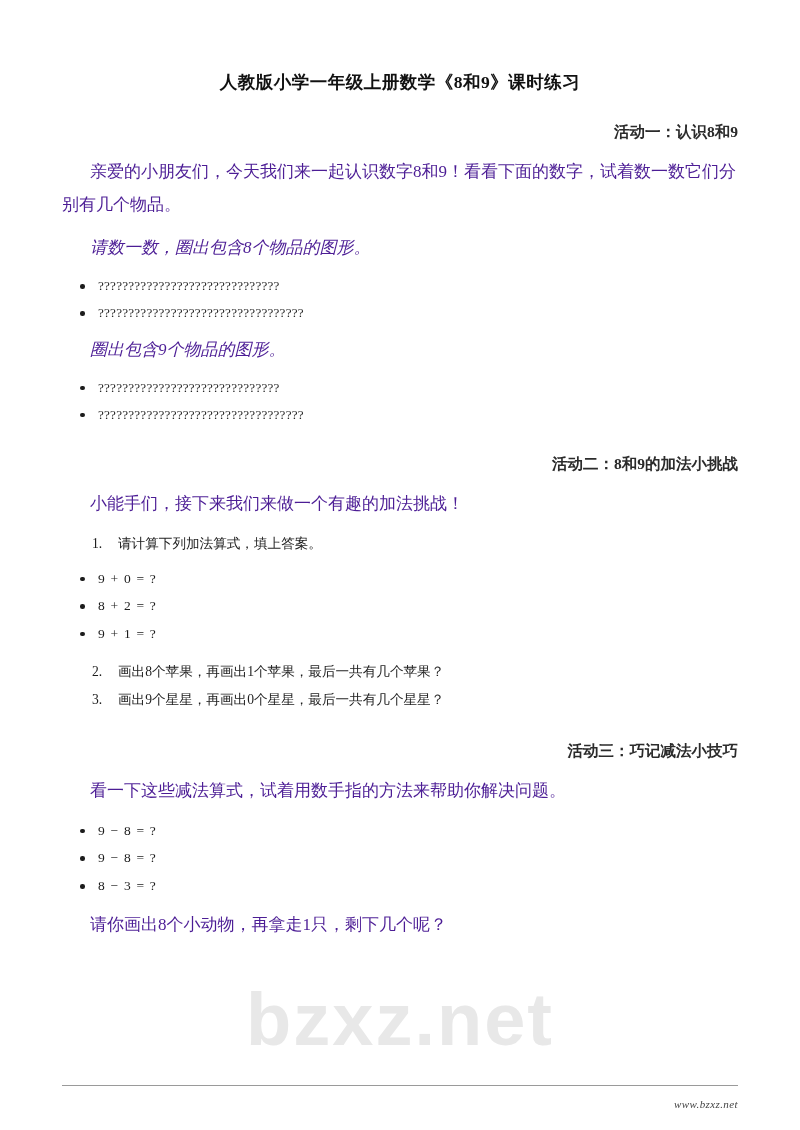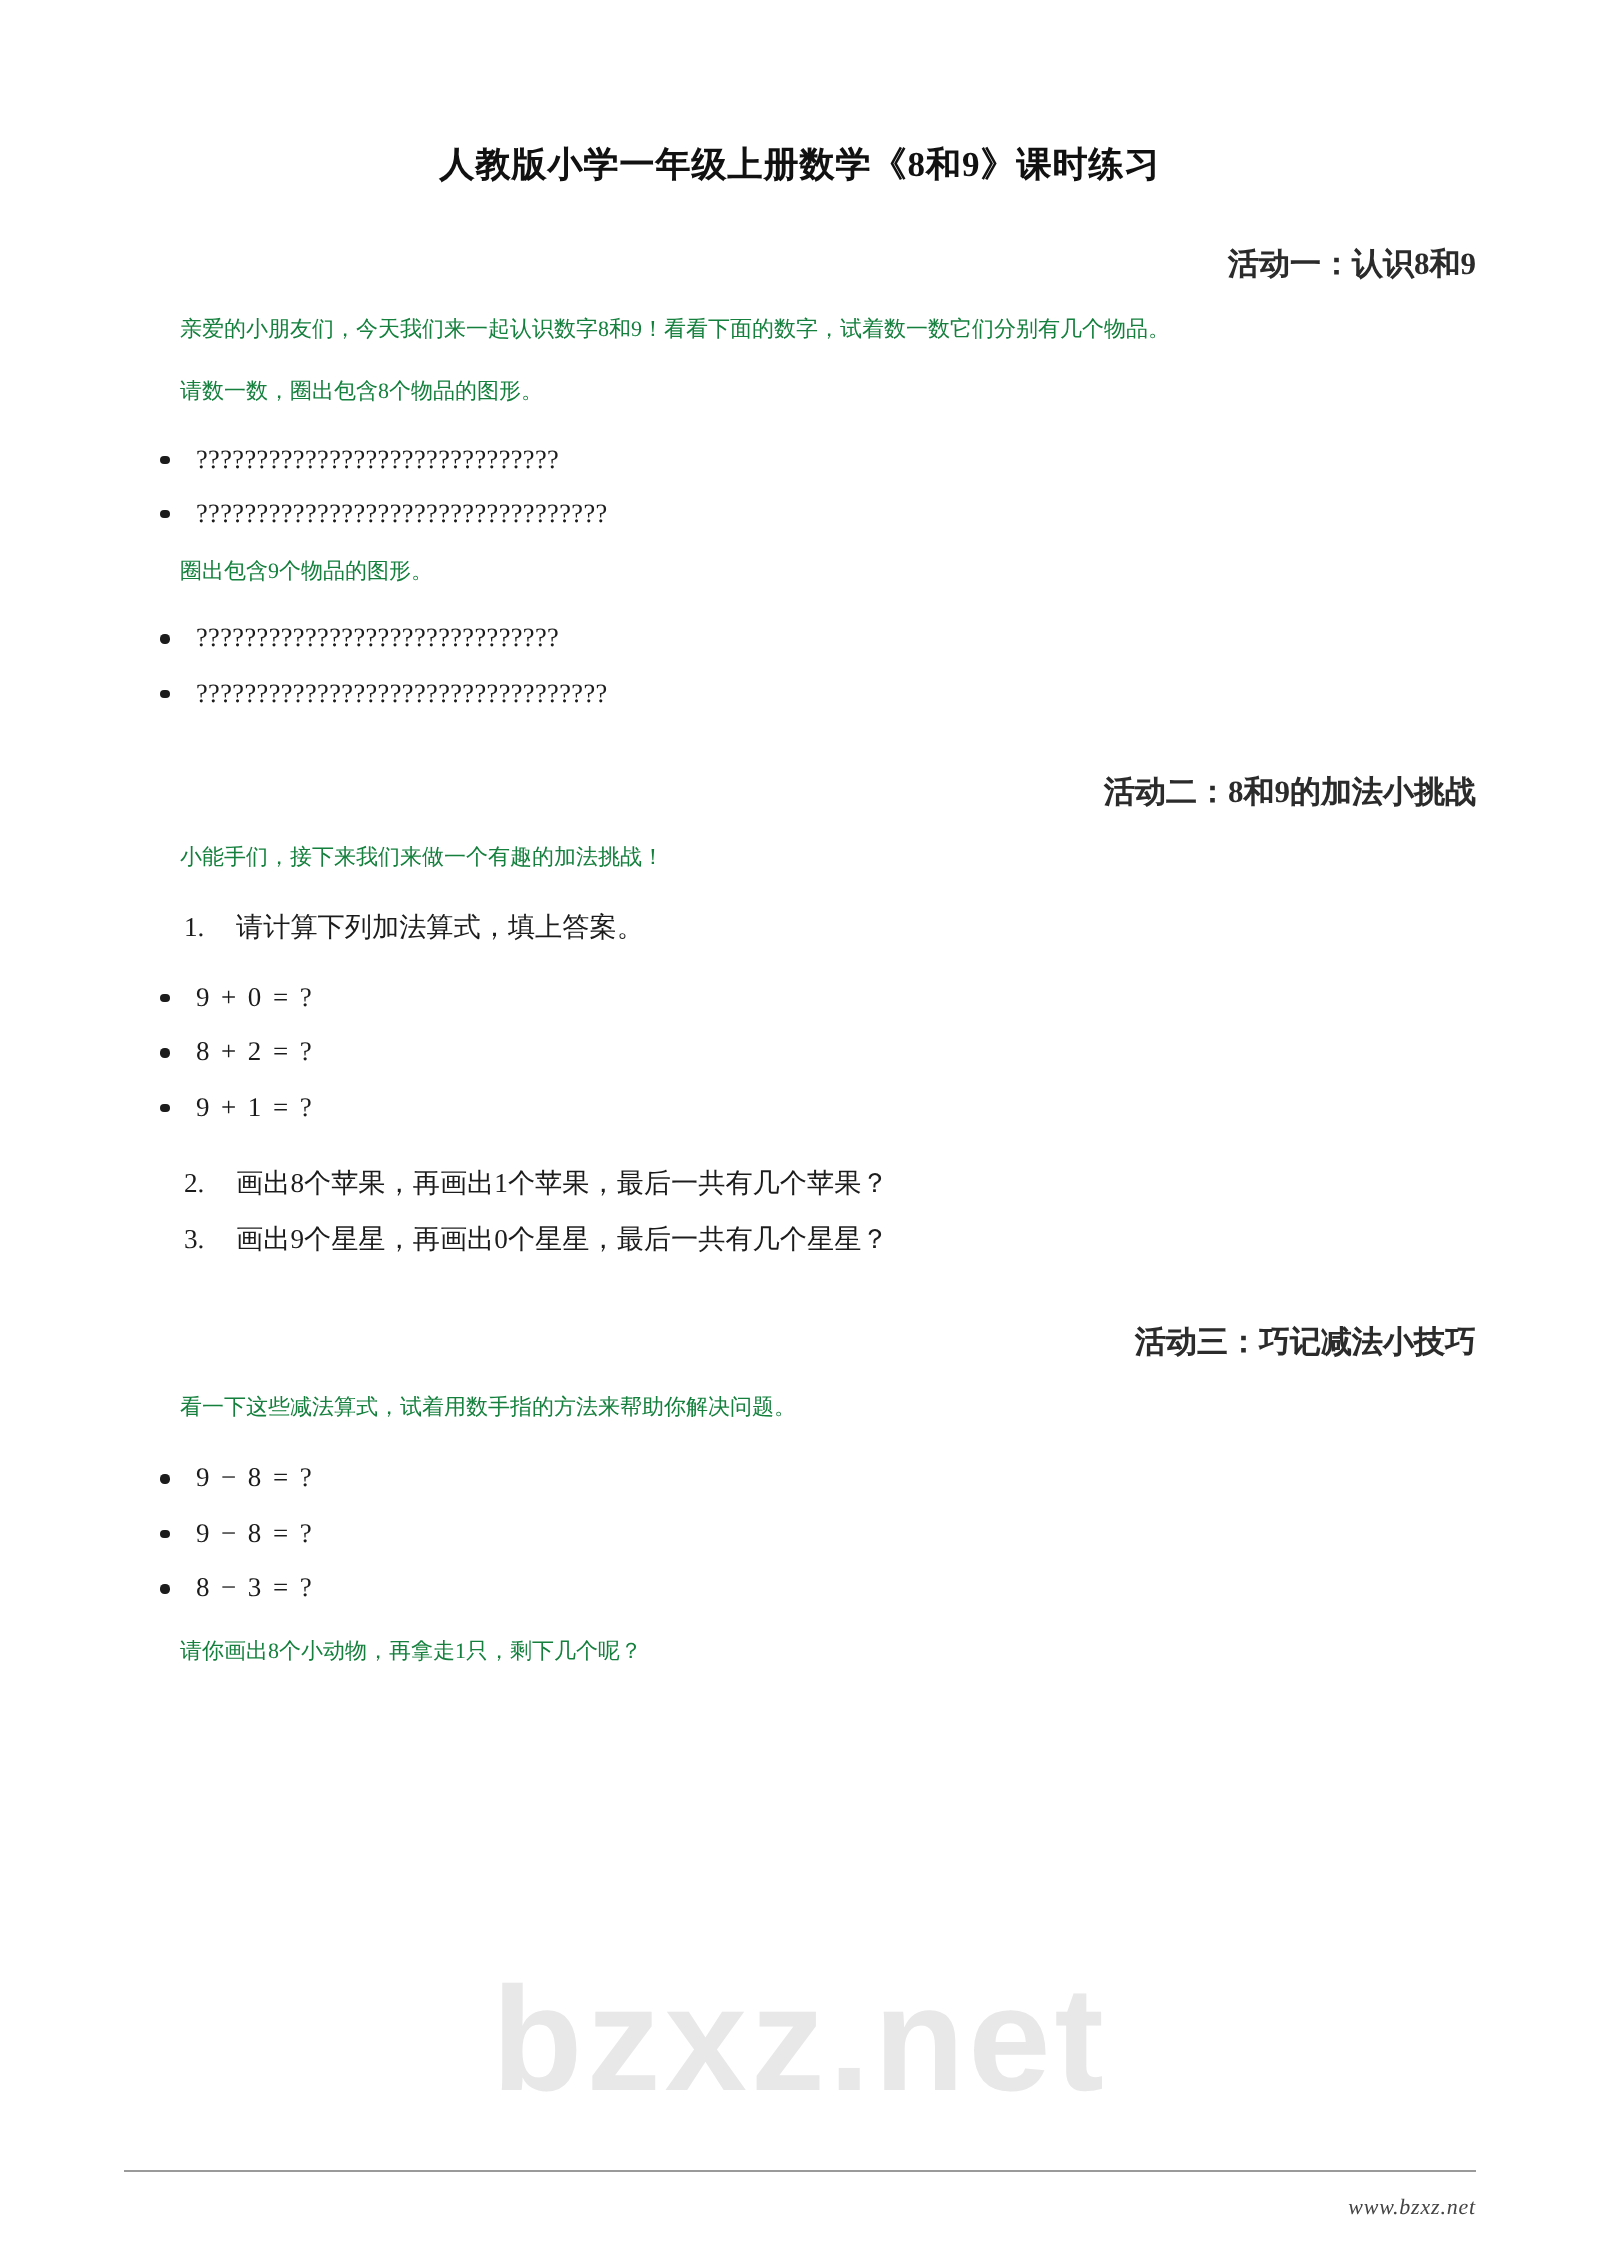--- a/index.html
+++ b/index.html
@@ -34,28 +34,29 @@
     font-size: 15.5px;
     font-weight: bold;
     color: #2b2b2b;
     margin: 26px 0 12px 0;
     text-align: right;
   }
   .section-heading.gap-big {
     margin-top: 26px;
   }
   .para {
-    font-size: 11px;
+    font-size: 17px;
     line-height: 1.95;
     text-indent: 28px;
     margin: 8px 0 10px 0;
-    color: #15803d;
+    color: #4c1d95;
   }
   .para.tight {
     margin: 6px 0 8px 0;
+    font-style: italic;
   }
   ul.qlist {
     list-style: none;
     margin: 6px 0 6px 0;
     padding: 0 0 0 14px;
   }
   ul.qlist li {
     position: relative;
     font-size: 13.5px;
     line-height: 2.05;

